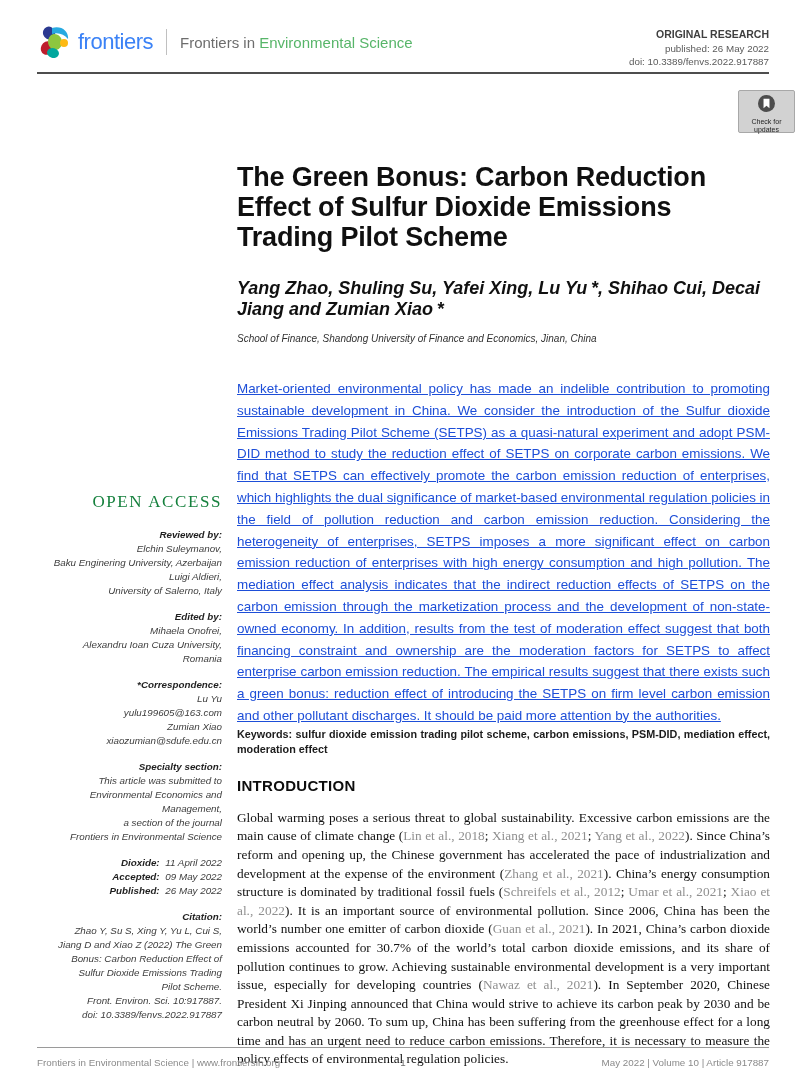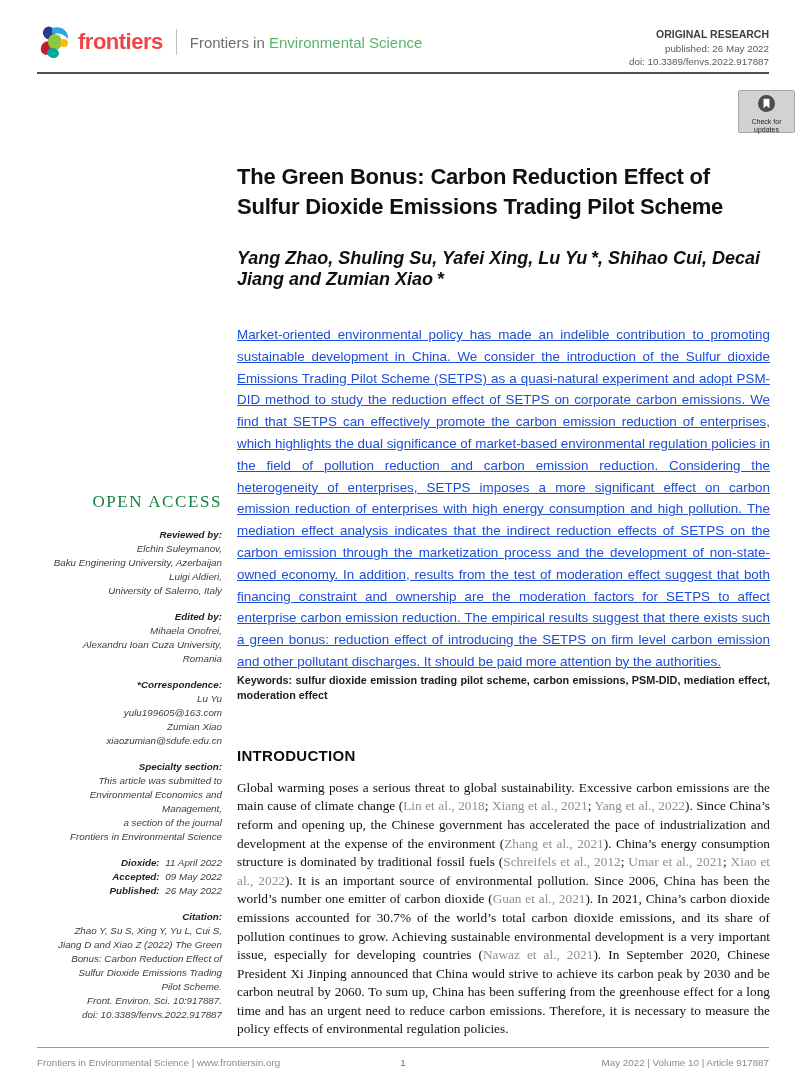--- a/index.html
+++ b/index.html
@@ -4,21 +4,21 @@
 <style>
   html,body { margin:0; padding:0; background:#ffffff; }
   body {
     width:806px; height:1082px; position:relative; overflow:hidden;
     font-family:"Liberation Sans", sans-serif; color:#111;
   }
 
   
   .header-logo { position:absolute; top:26px; left:40px; display:flex; align-items:center; }
   .logo-mark { width:30px; height:32px; margin-right:8px; }
-  .wordmark { font-size:22px; font-weight:bold; color:#ef4444; letter-spacing:-0.5px; }
+  .wordmark { font-size:22px; font-weight:normal; color:#3b82f6; letter-spacing:-0.5px; }
   .header-divider { width:1px; height:26px; background:#c0c0c0; margin:0 13px; }
   .journal-line { font-size:15px; color:#6d6d6d; }
   .journal-green { color:#57b569; }
 
   .header-right { position:absolute; top:28px; right:37px; text-align:right; }
   .article-type { font-size:10.5px; font-weight:bold; color:#3f3f3f; }
   .header-meta { font-size:9.8px; color:#5a5a5a; margin-top:2.5px; }
 
   .header-rule { position:absolute; top:72px; left:37px; width:732px; height:2px; background:#4e4e4e; }
 
@@ -40,26 +40,26 @@
     font-family:"Liberation Serif", serif; font-style:normal;
     color:#15803d; font-size:17px; letter-spacing:1.6px; margin-bottom:16px;
   }
   .sb-group { margin-bottom:12px; font-size:9.8px; line-height:14px; }
   .sb-label { font-weight:bold; color:#1f1f1f; }
   .sb-lines { white-space:pre-line; }
   .sb-daterow .sb-label { margin-right:3px; }
 
   
   .main { position:absolute; left:237px; top:162px; width:533px; }
-  .title { font-size:22px; line-height:30px; font-weight:bold; color:#101010; letter-spacing:-0.2px; }
+  .title { font-size:27px; line-height:30px; font-weight:bold; color:#101010; letter-spacing:-0.2px; }
   .authors { margin-top:26px; font-size:18px; font-weight:bold; font-style:italic; color:#101010; }
   .affiliation { margin-top:13px; font-size:10px; font-style:italic; color:#303030; }
   .abstract { margin-top:34px; font-size:13.4px; line-height:21.8px; text-align:justify; color:#1d4ed8;text-decoration:underline; }
   .keywords { font-size:10.8px; line-height:15px; font-weight:bold; color:#1c1c1c; text-align:justify; }
-  .intro-heading { margin-top:44px; font-size:15px; font-weight:bold; color:#0d0d0d; letter-spacing:0.3px; }
+  .intro-heading { margin-top:20px; font-size:15px; font-weight:bold; color:#0d0d0d; letter-spacing:0.3px; }
   .intro-para {
     margin-top:15px; font-family:"Liberation Serif", serif;
     font-size:13.3px; line-height:18.6px; text-align:justify; color:#101010;
   }
   .cite { color:#8f8f8f; cursor:pointer; }
 
   
   .footer-rule { position:absolute; left:37px; width:732px; top:1047px; height:1px; background:#9a9a9a; }
   .footer { position:absolute; left:37px; width:732px; top:1057px; font-size:9.8px; color:#8a8a8a; }
   .footer-left { position:absolute; left:0; }
@@ -147,20 +147,21 @@
 Pilot Scheme.
 Front. Environ. Sci. 10:917887.
 doi: 10.3389/fenvs.2022.917887</div>
       </div>
     </div>
 </div>
 
 <div class="main">
   <div class="title">The Green Bonus: Carbon Reduction Effect of Sulfur Dioxide Emissions Trading Pilot Scheme</div>
   <div class="authors">Yang Zhao, Shuling Su, Yafei Xing, Lu Yu *, Shihao Cui, Decai Jiang and Zumian Xiao *</div>
+  <div class="affiliation">School of Finance, Shandong University of Finance and Economics, Jinan, China</div>
   <div class="abstract">Market-oriented environmental policy has made an indelible contribution to promoting sustainable development in China. We consider the introduction of the Sulfur dioxide Emissions Trading Pilot Scheme (SETPS) as a quasi-natural experiment and adopt PSM-DID method to study the reduction effect of SETPS on corporate carbon emissions. We find that SETPS can effectively promote the carbon emission reduction of enterprises, which highlights the dual significance of market-based environmental regulation policies in the field of pollution reduction and carbon emission reduction. Considering the heterogeneity of enterprises, SETPS imposes a more significant effect on carbon emission reduction of enterprises with high energy consumption and high pollution. The mediation effect analysis indicates that the indirect reduction effects of SETPS on the carbon emission through the marketization process and the development of non-state-owned economy. In addition, results from the test of moderation effect suggest that both financing constraint and ownership are the moderation factors for SETPS to affect enterprise carbon emission reduction. The empirical results suggest that there exists such a green bonus: reduction effect of introducing the SETPS on firm level carbon emission and other pollutant discharges. It should be paid more attention by the authorities.</div>
   <div class="keywords"><span>Keywords: </span><span>sulfur dioxide emission trading pilot scheme, carbon emissions, PSM-DID, mediation effect, moderation effect</span></div>
   <div class="intro-heading">INTRODUCTION</div>
   <div class="intro-para" id="intro-para">Global warming poses a serious threat to global sustainability. Excessive carbon emissions are the main cause of climate change (<span class="cite">Lin et al., 2018</span>; <span class="cite">Xiang et al., 2021</span>; <span class="cite">Yang et al., 2022</span>). Since China’s reform and opening up, the Chinese government has accelerated the pace of industrialization and development at the expense of the environment (<span class="cite">Zhang et al., 2021</span>). China’s energy consumption structure is dominated by traditional fossil fuels (<span class="cite">Schreifels et al., 2012</span>; <span class="cite">Umar et al., 2021</span>; <span class="cite">Xiao et al., 2022</span>). It is an important source of environmental pollution. Since 2006, China has been the world’s number one emitter of carbon dioxide (<span class="cite">Guan et al., 2021</span>). In 2021, China’s carbon dioxide emissions accounted for 30.7% of the world’s total carbon dioxide emissions, and its share of pollution continues to grow. Achieving sustainable environmental development is a very important issue, especially for developing countries (<span class="cite">Nawaz et al., 2021</span>). In September 2020, Chinese President Xi Jinping announced that China would strive to achieve its carbon peak by 2030 and be carbon neutral by 2060. To sum up, China has been suffering from the greenhouse effect for a long time and has an urgent need to reduce carbon emissions. Therefore, it is necessary to measure the policy effects of environmental regulation policies.</div>
 </div>
 
 <div class="footer-rule"></div>
 <div class="footer">
   <span class="footer-left">Frontiers in Environmental Science | www.frontiersin.org</span>
   <span class="footer-center">1</span>

